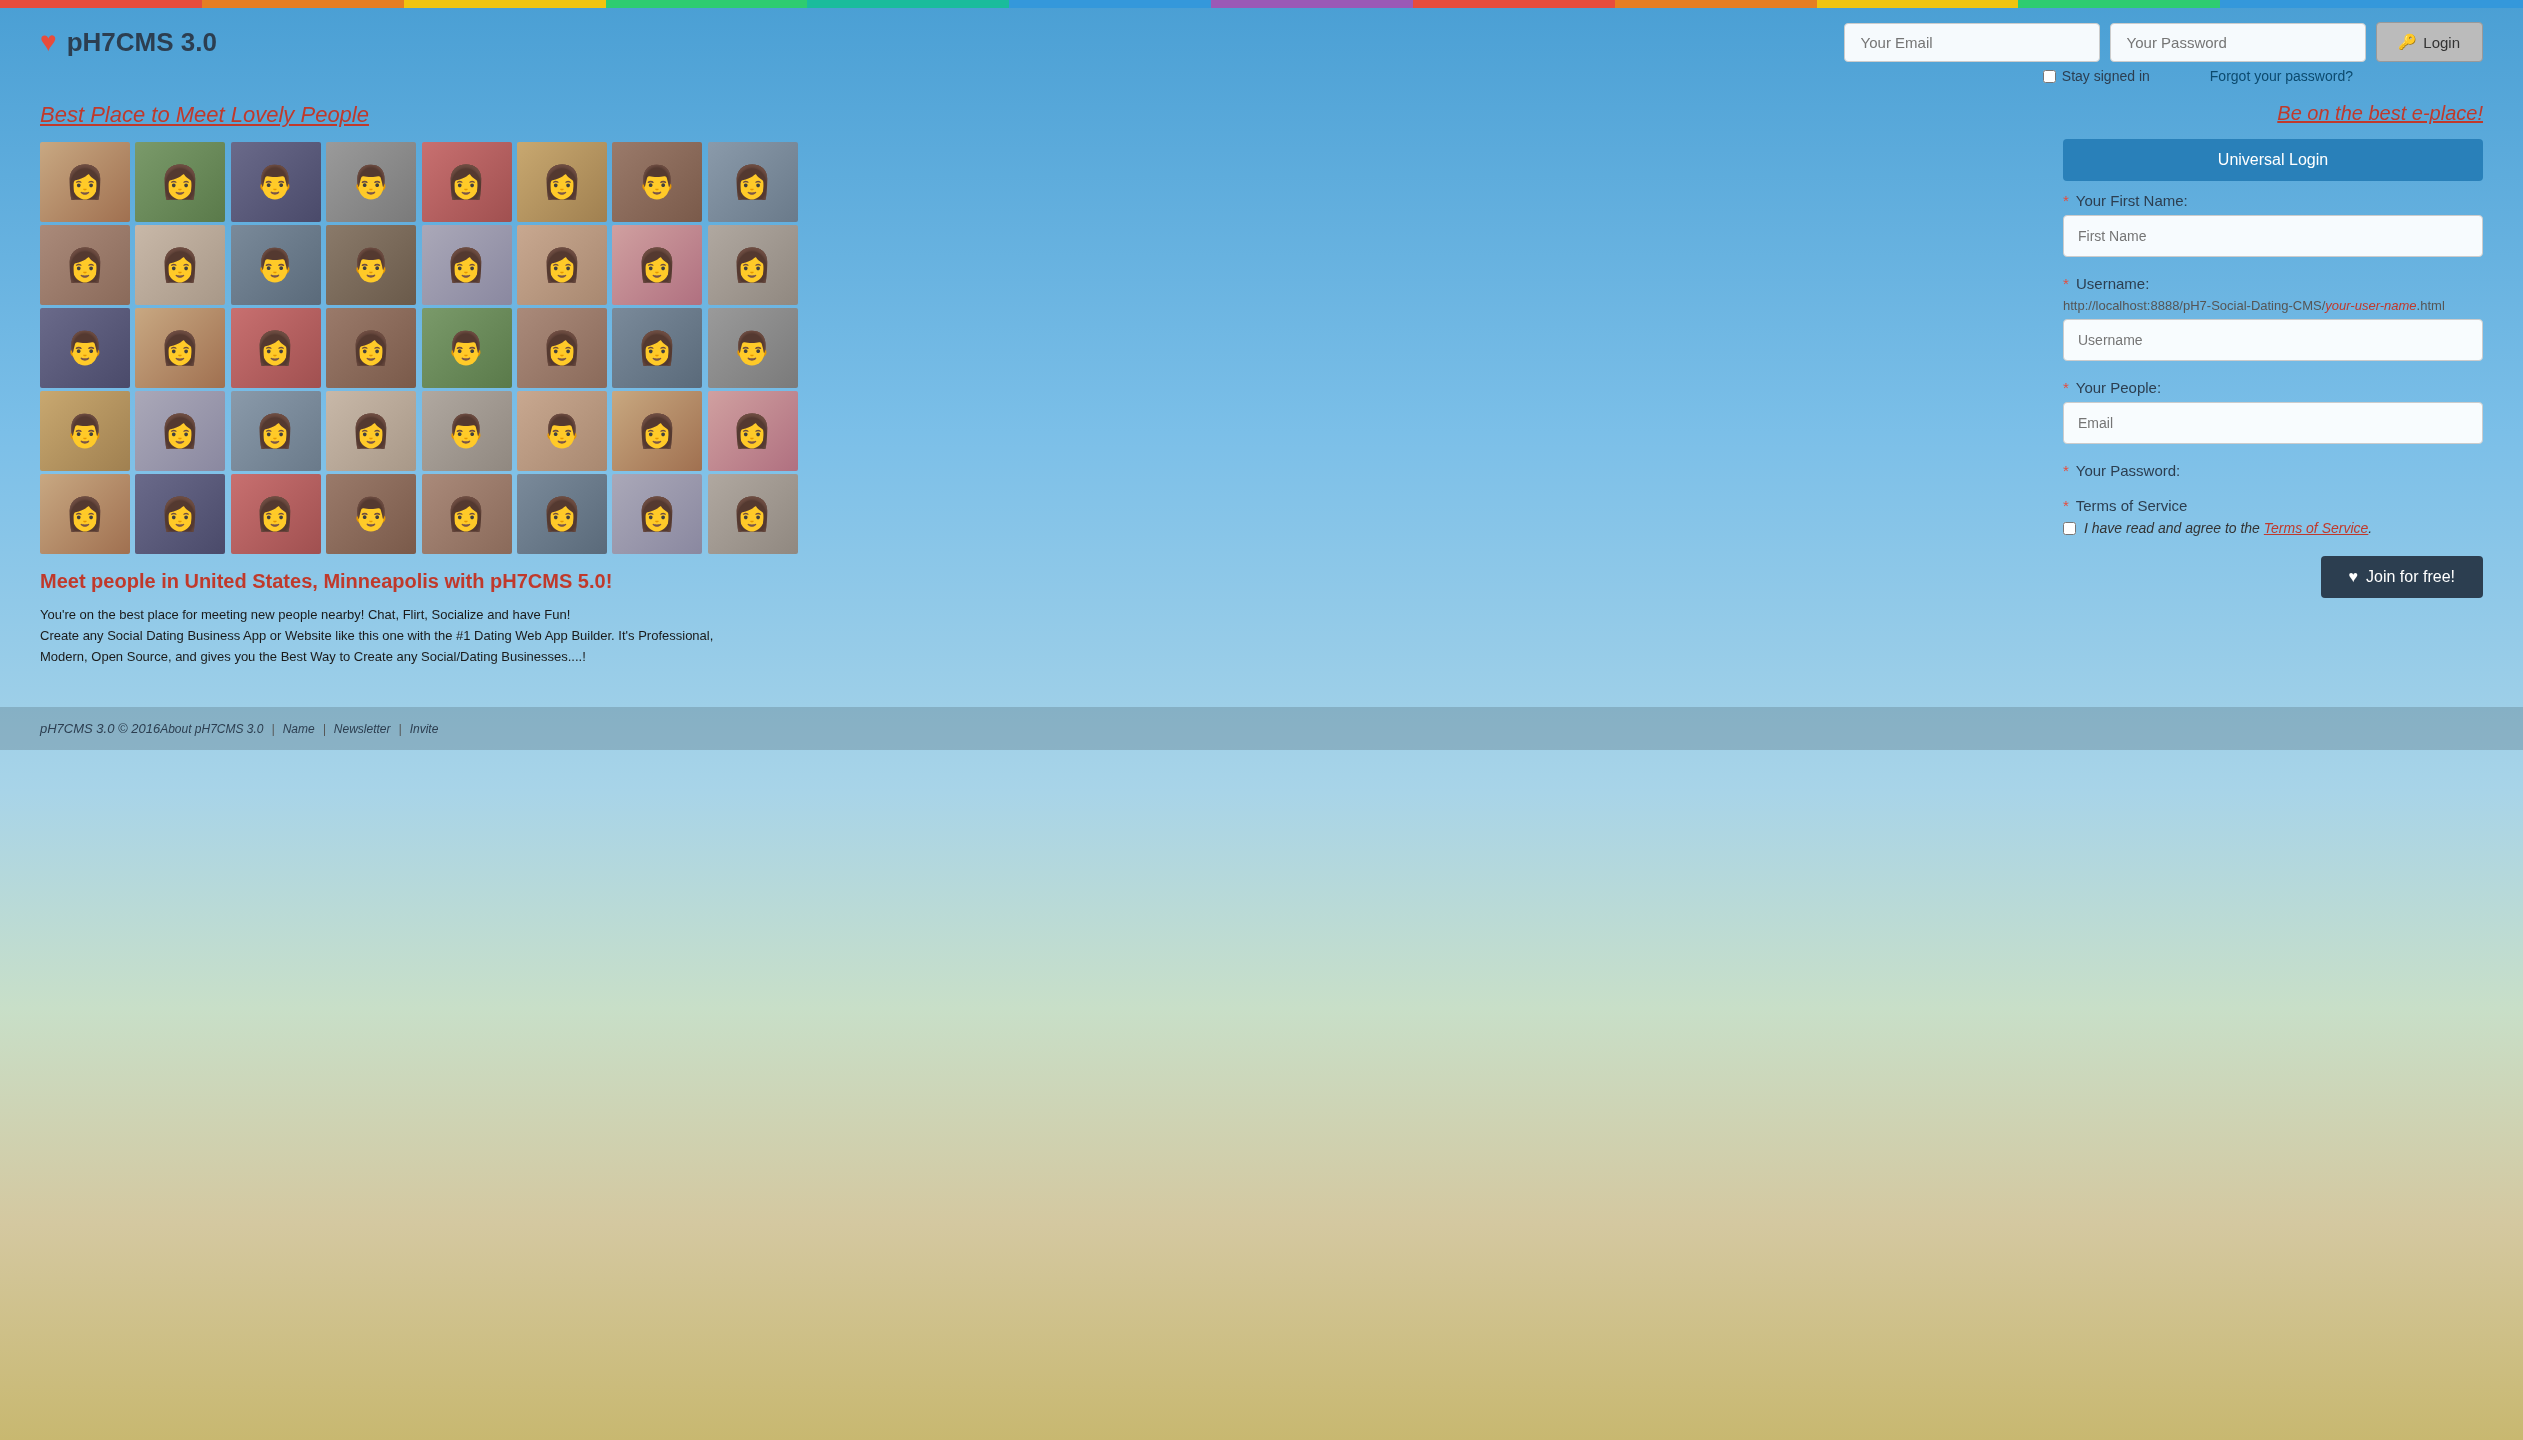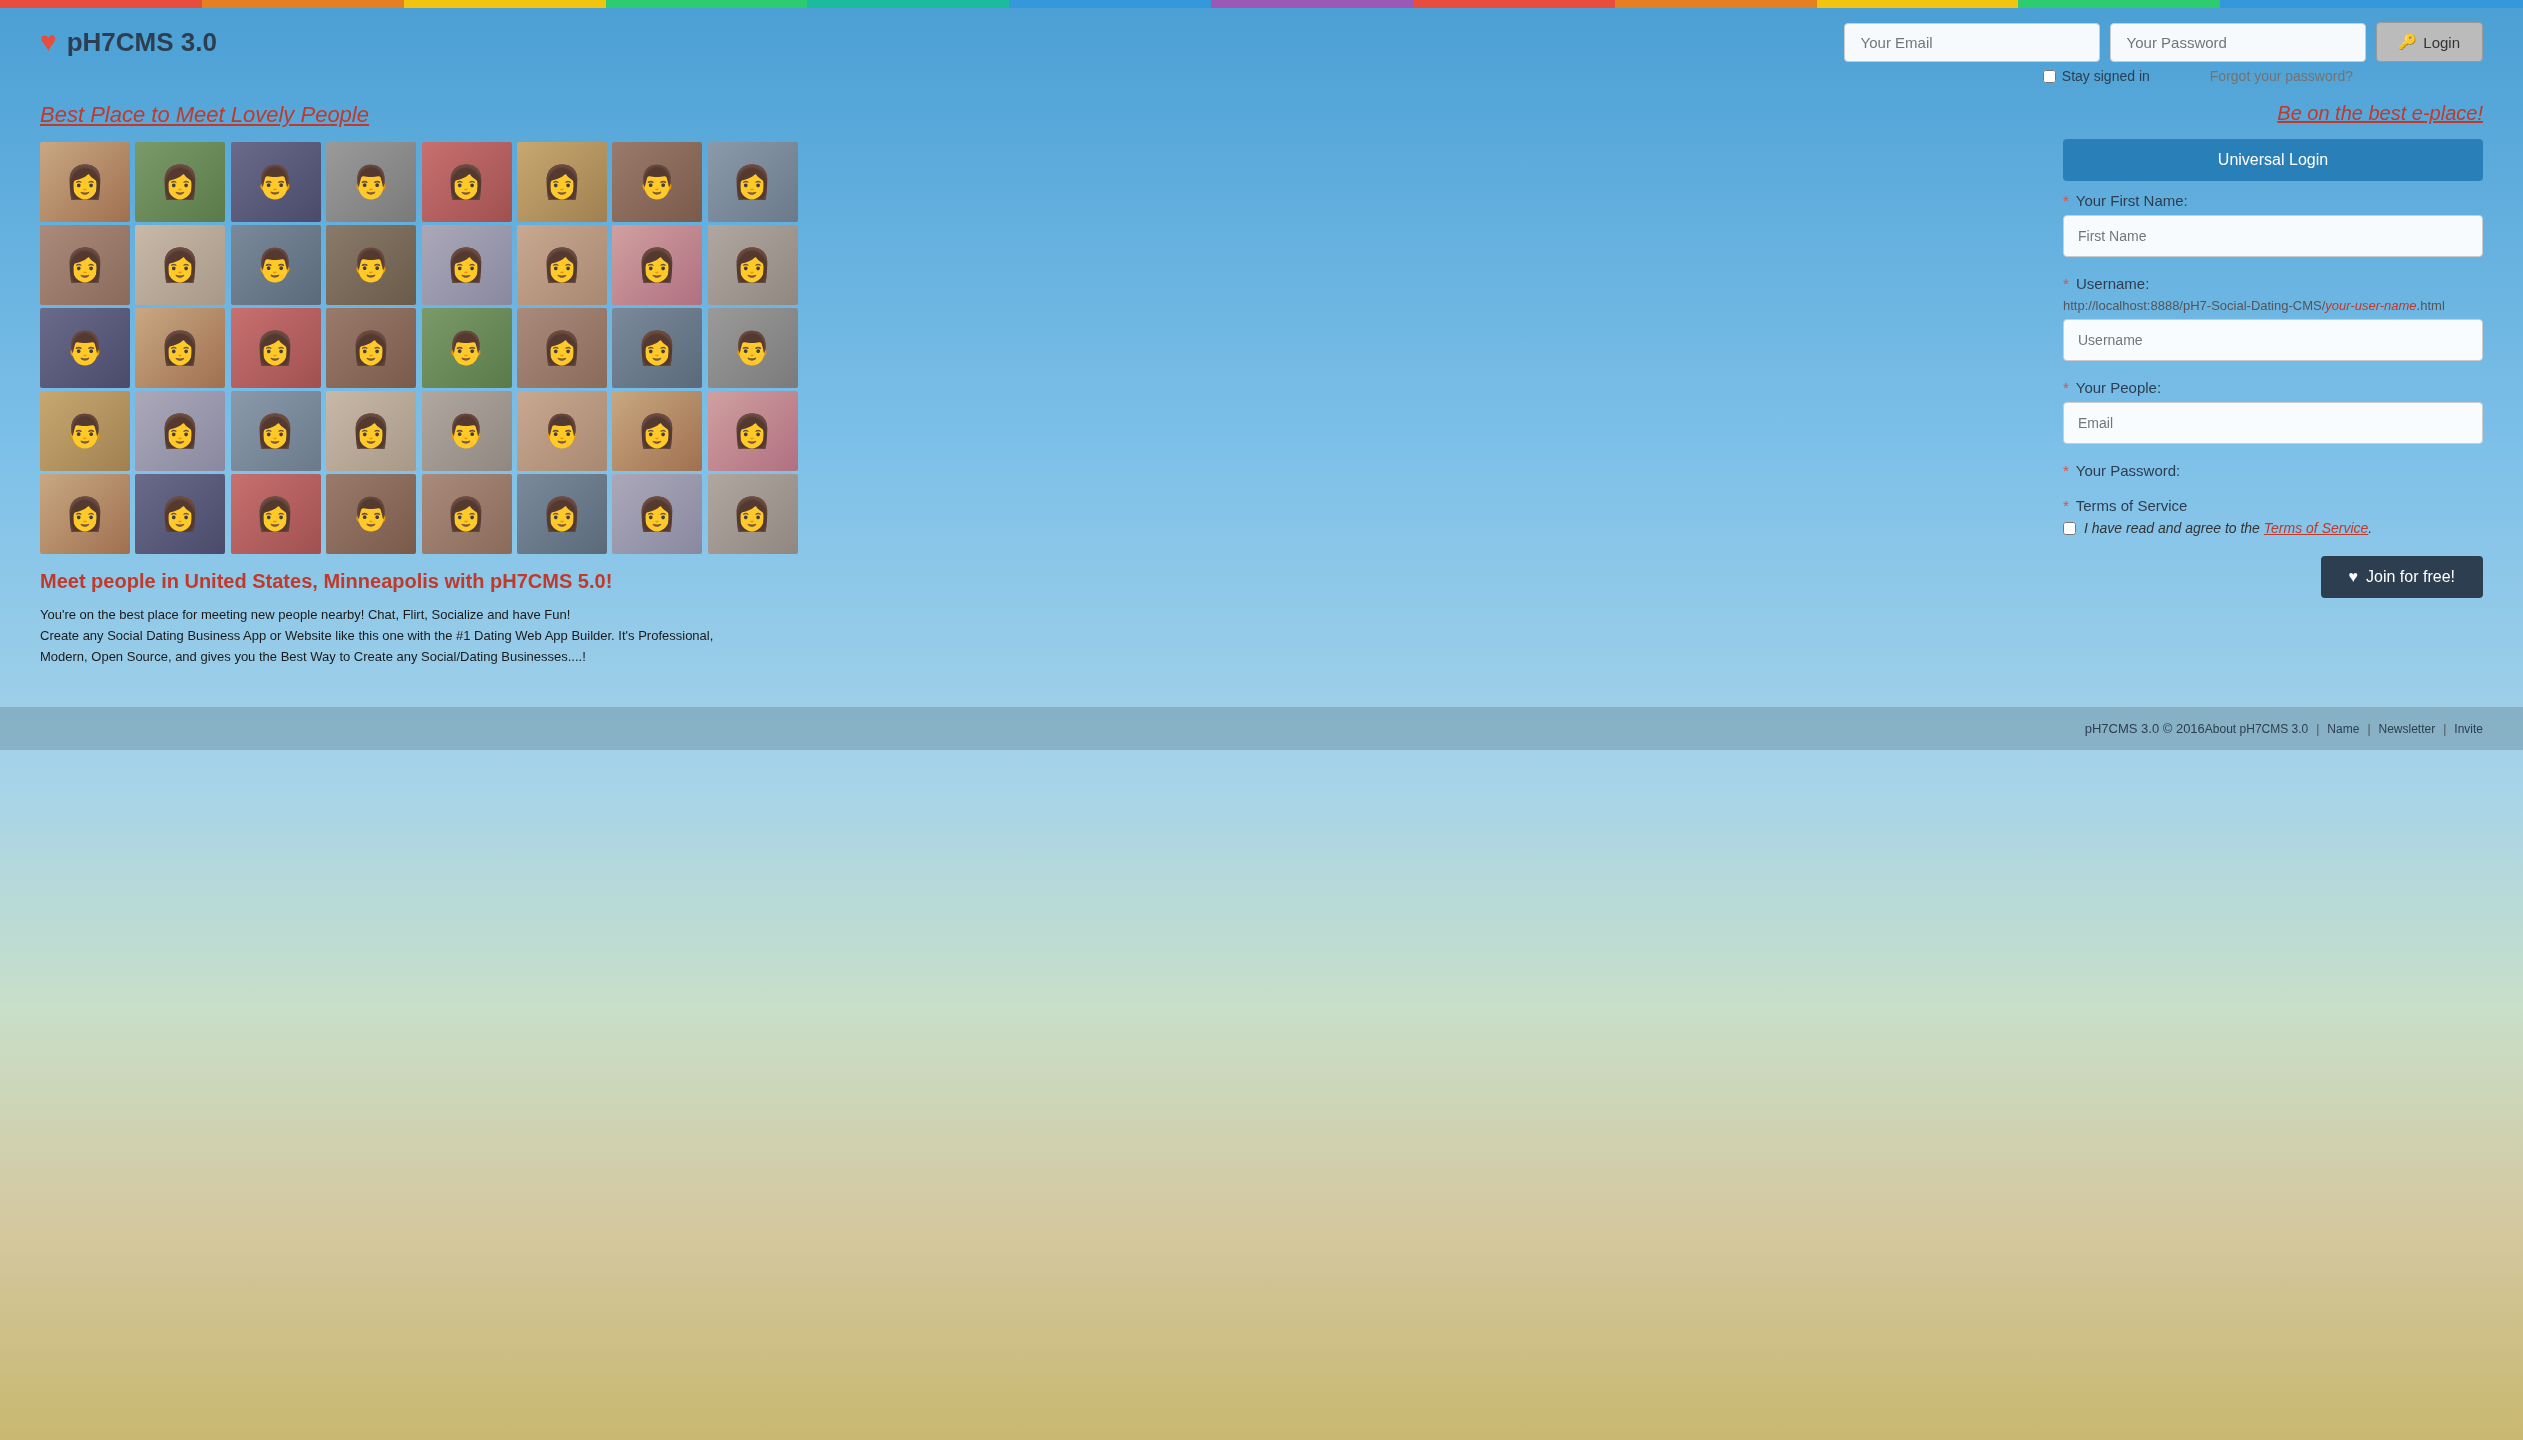--- a/index.html
+++ b/index.html
@@ -76,21 +76,21 @@
       display: flex;
       align-items: center;
       gap: 6px;
       font-size: 14px;
       color: #2c3e50;
       margin-left: 530px;
     }
 
     .forgot-link {
       font-size: 14px;
-      color: #737373;
+      color: #0c4a6e;
       cursor: pointer;
       text-decoration: none;
     }
 
     .main-content {
       display: flex;
       padding: 10px 40px 20px 40px;
       gap: 40px;
     }
 
@@ -265,24 +265,25 @@
       color: white;
       font-size: 16px;
       border: none;
       border-radius: 4px;
       cursor: pointer;
     }
 
     footer {
       padding: 14px 40px;
       display: flex;
-      justify-content: flex-end;
+      justify-content: flex-start;
       align-items: center;
       background: rgba(0,0,0,0.15);
       margin-top: 20px;
+      font-style: italic;
     }
 
     .footer-copy {
       font-size: 13px;
       color: #2c3e50;
     }
 
     .footer-links {
       display: flex;
       gap: 8px;

